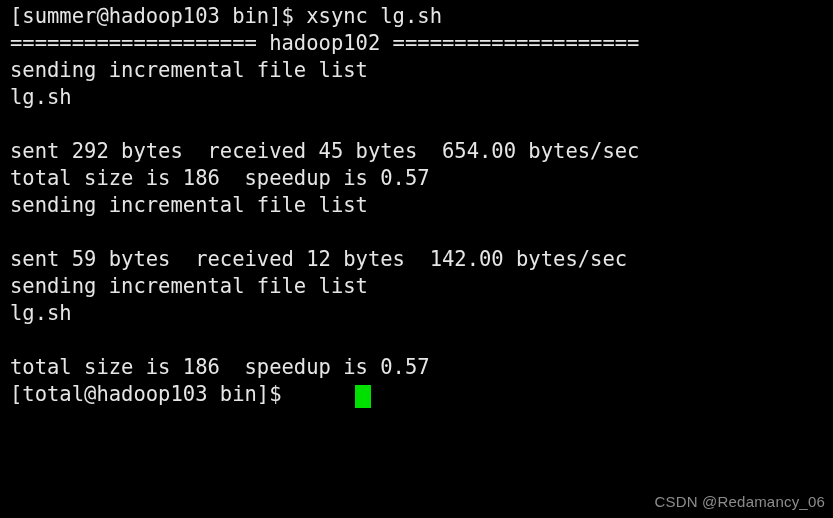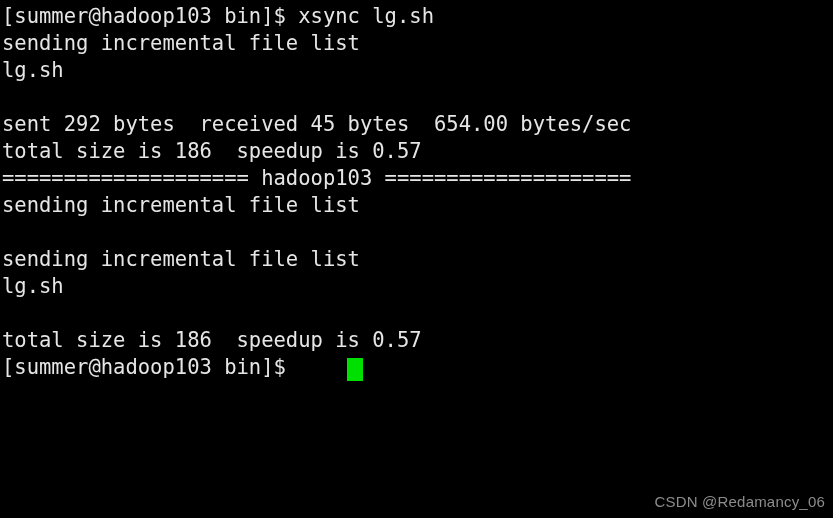--- a/index.html
+++ b/index.html
@@ -14,21 +14,21 @@
     position: relative;
     font-family: "DejaVu Sans Mono", "Liberation Mono", monospace;
   }
   #terminal {
     position: absolute;
     left: 0;
     top: 0;
     width: 833px;
     height: 518px;
     background: #000000;
-    padding: 3px 0 0 2px;
+    padding: 3px 0 0 10px;
     box-sizing: border-box;
   }
   .term-line {
     height: 27px;
     line-height: 27px;
     font-size: 20.5px;
     letter-spacing: 0px;
     color: #e6e6e6;
     white-space: pre;
     font-family: "DejaVu Sans Mono", "Liberation Mono", monospace;
@@ -59,28 +59,29 @@
     white-space: pre;
     margin-left: 40px;
   }
 </style>
 </head>
 <body>
 
 <div id="terminal">
   <div id="terminal-output">
       <div class="term-line">[summer@hadoop103 bin]$ xsync lg.sh</div>
+      <div class="term-line">==================== hadoop102 ====================</div>
       <div class="term-line">sending incremental file list</div>
       <div class="term-line">lg.sh</div>
       <div class="term-line blank"></div>
       <div class="term-line">sent 292 bytes  received 45 bytes  654.00 bytes/sec</div>
       <div class="term-line">total size is 186  speedup is 0.57</div>
-      <div class="term-line">==================== hadoop103 ====================</div>
       <div class="term-line">sending incremental file list</div>
       <div class="term-line blank"></div>
+      <div class="term-line">sent 59 bytes  received 12 bytes  142.00 bytes/sec</div>
       <div class="term-line">sending incremental file list</div>
       <div class="term-line">lg.sh</div>
       <div class="term-line blank"></div>
       <div class="term-line">total size is 186  speedup is 0.57</div>
-      <div class="term-line cursor-line"><span>[summer@hadoop103 bin]$ </span><span class="cursor-block"></span></div>
+      <div class="term-line cursor-line"><span>[total@hadoop103 bin]$ </span><span class="cursor-block"></span></div>
     </div>
   <div id="watermark">CSDN @Redamancy_06</div>
 </div>
 
 </body></html>

